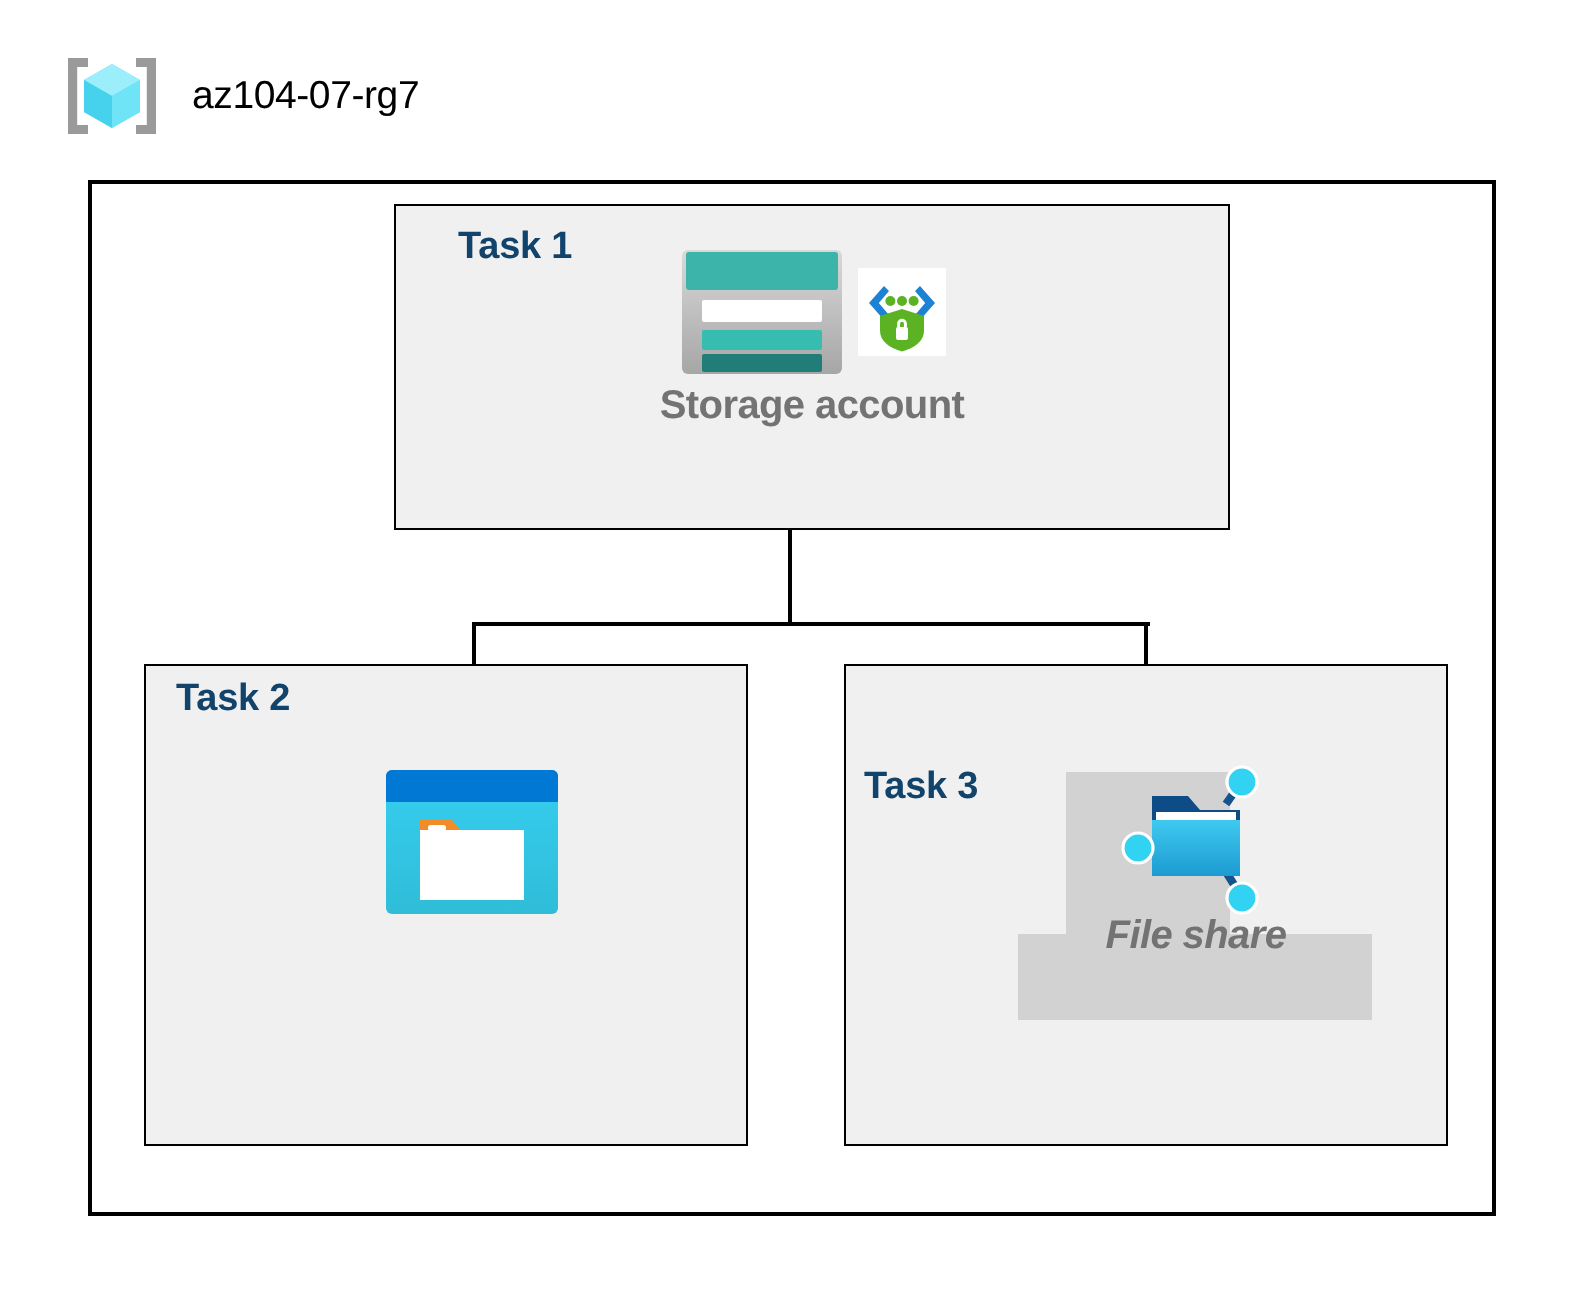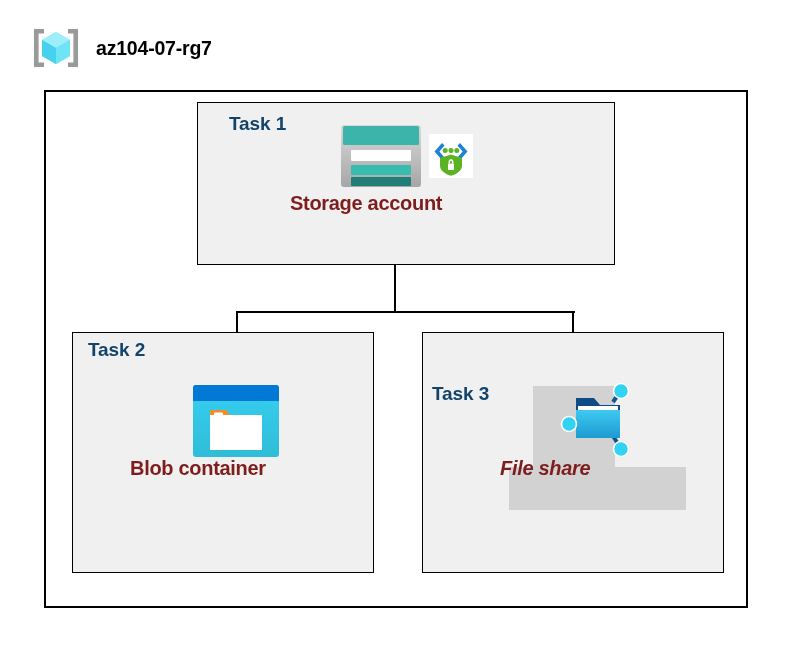--- a/index.html
+++ b/index.html
@@ -26,21 +26,21 @@
     align-items: center;
   }
   #rg-icon {
     width: 52px;
     height: 44px;
     display: block;
   }
   #rg-title {
     margin-left: 14px;
     font-size: 19.5px;
-    font-weight: bold;
+    font-weight: normal;
     color: #000000;
     letter-spacing: -0.2px;
     white-space: nowrap;
   }
 
   
   #rg-container {
     position: absolute;
     left: 44px;
     top: 90px;
@@ -96,24 +96,24 @@
   #node-fileshare { left: 500px; top: 385px; width: 196px; font-style: italic; }
 
   .node-icons {
     display: flex;
     align-items: center;
     justify-content: center;
     gap: 6px;
     height: 72px;
   }
   .node-caption {
-    text-align: left;
+    text-align: center;
     font-size: 20px;
     font-weight: bold;
-    color: #7f1d1d;
+    color: #737373;
     white-space: nowrap;
     letter-spacing: -0.3px;
   }
 
   
   #fileshare-icon-highlight {
     position: absolute;
     left: 533px;
     top: 386px;
     width: 82px;
@@ -217,21 +217,20 @@
         <rect x="3" y="4" width="86" height="72" rx="3" fill="url(#blobBody)"></rect>
         <path d="M6 4 H86 A3 3 0 0 1 89 7 V20 H3 V7 A3 3 0 0 1 6 4 Z" fill="#0078D4"></path>
 
         <path d="M20 29 H36 L41 35 H20 Z" fill="#F28C28"></path>
         <rect x="24" y="31.5" width="9" height="3" rx="1.2" fill="#FFFFFF"></rect>
 
         <rect x="20" y="34" width="52" height="35" fill="#FFFFFF"></rect>
       </svg>
     </span>
   </div>
-  <div class="node-caption">Blob container</div>
 </div>
 
 <div class="task-box" id="task3-box"></div>
 <div class="task-label" id="task3-label">Task 3</div>
 
 <div id="fileshare-icon-highlight"></div>
 <div id="fileshare-text-highlight"></div>
 
 <div class="node" id="node-fileshare">
   <div class="node-icons">

